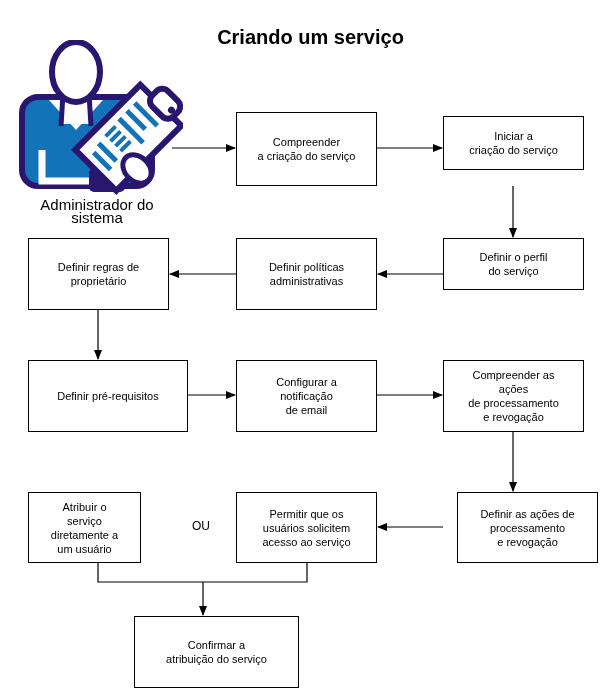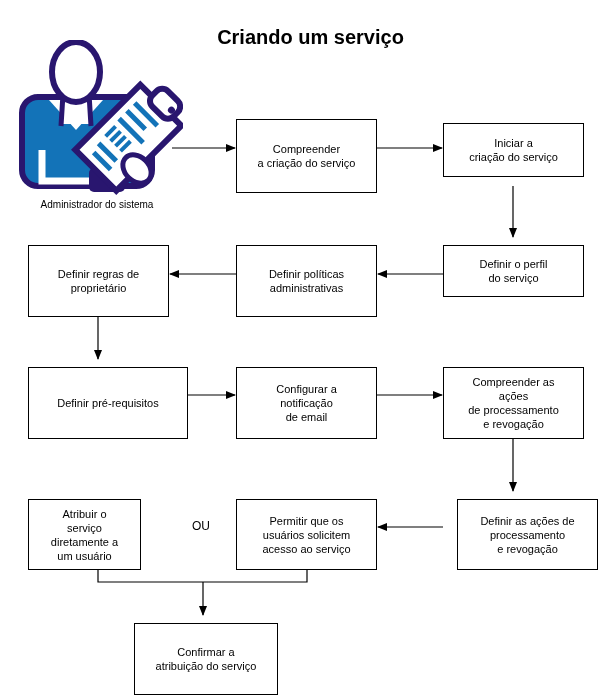--- a/index.html
+++ b/index.html
@@ -29,25 +29,24 @@
   .flow-box{
     position:absolute;
     box-sizing:border-box;
     border:1px solid var(--box-border);
     background:var(--box-fill);
     display:flex;align-items:center;justify-content:center;
     text-align:center;
     font-size:11px;line-height:14px;
     white-space:pre-line;
     padding:16px;
-    margin-top:7px;
   }
   .actor-label{
     position:absolute;left:14px;top:198px;width:166px;
-    text-align:center;font-size:10px;line-height:13px;
+    text-align:center;font-size:15px;line-height:13px;
   }
   .or-label{
     position:absolute;left:176px;top:519px;width:50px;
     text-align:center;font-size:12px;font-weight:normal;
   }
   #connectors{position:absolute;left:0;top:0;}
   #connectors path, #connectors polyline{
     stroke:var(--connector);stroke-width:1.2;fill:none;
   }
   #actor-icon{position:absolute;left:15px;top:40px;}
@@ -131,18 +130,18 @@
 e revogação</div>
   <div class="flow-box" style="left:457px;top:492px;width:141px;height:71px">Definir as ações de
 processamento
 e revogação</div>
   <div class="flow-box" style="left:236px;top:492px;width:141px;height:71px">Permitir que os
 usuários solicitem
 acesso ao serviço</div>
   <div class="flow-box" style="left:28px;top:492px;width:113px;height:71px">Atribuir o serviço
 diretamente a
 um usuário</div>
-  <div class="flow-box" style="left:134px;top:616px;width:144px;height:72px">Confirmar a
+  <div class="flow-box" style="left:134px;top:616px;width:165px;height:72px">Confirmar a
 atribuição do serviço</div>
 
   <div class="or-label">OU</div>
 
 </div>
 
 </body></html>

